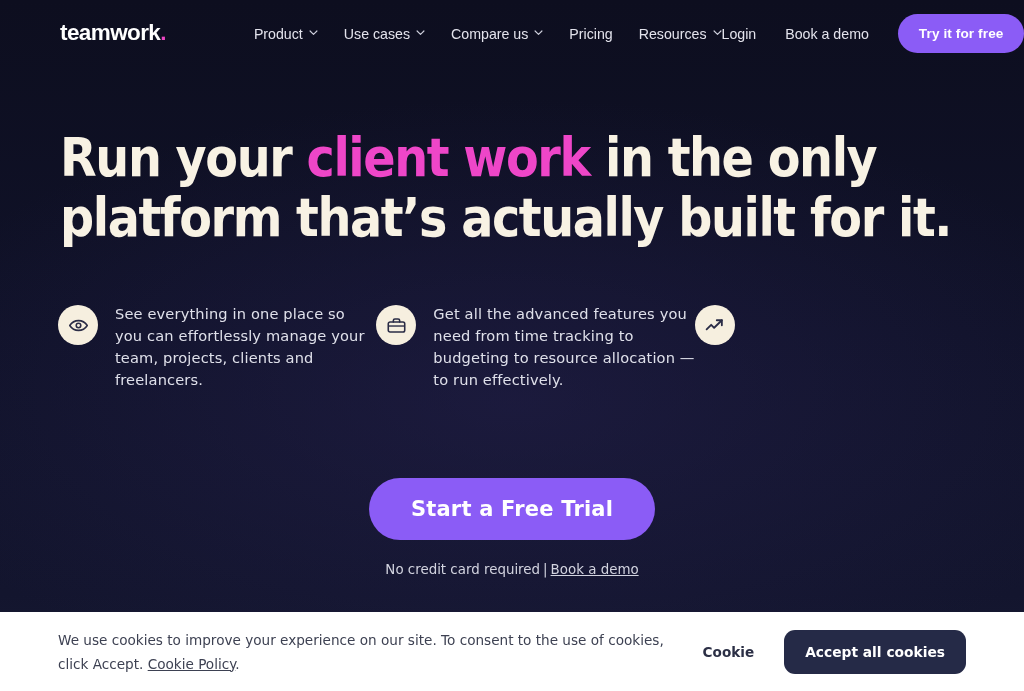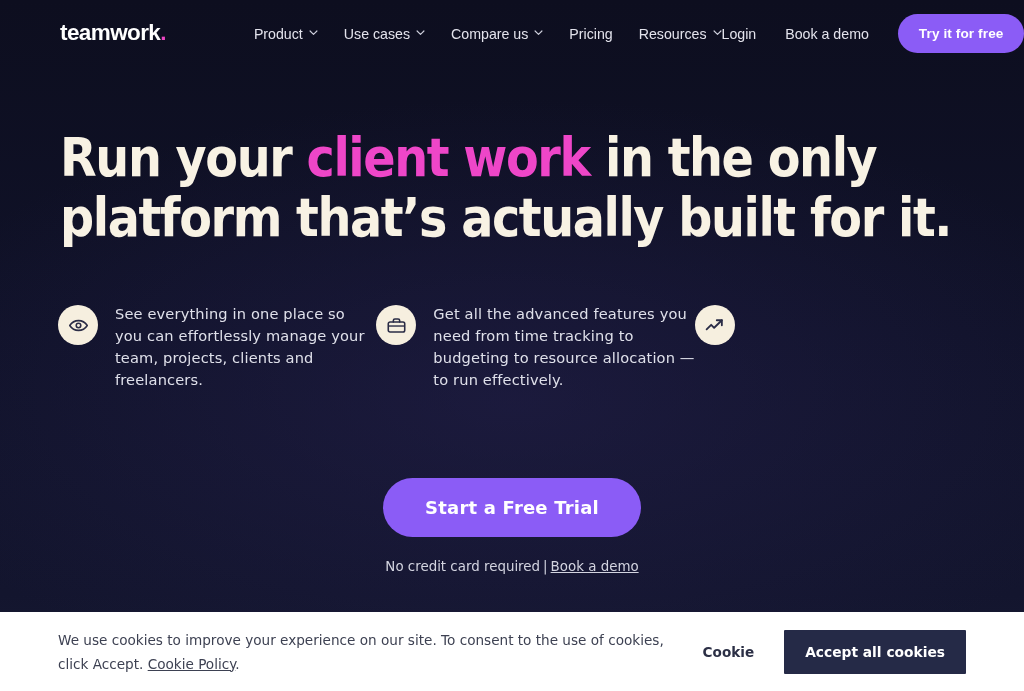--- a/index.html
+++ b/index.html
@@ -162,21 +162,21 @@
     top: 478px;
     left: 0; right: 0;
     text-align: center;
   }
 
   .btn-trial {
     background: #8b5cf6;
     color: #ffffff;
     border: none;
     border-radius: 34px;
-    font-size: 18px;
+    font-size: 21px;
     font-weight: 700;
     padding: 19px 42px;
     cursor: pointer;
     font-family: "DejaVu Sans", sans-serif;
     letter-spacing: 0.2px;
   }
 
   .cta-sub {
     margin-top: 22px;
     font-size: 13.4px;
@@ -230,21 +230,21 @@
     color: #2b2f45;
     cursor: pointer;
     font-family: "DejaVu Sans", sans-serif;
     padding: 8px 4px;
   }
 
   .btn-accept {
     background: #252a47;
     color: #ffffff;
     border: none;
-    border-radius: 1px;
+    border-radius: 11px;
     font-size: 13.8px;
     font-weight: 700;
     padding: 14px 21px;
     cursor: pointer;
     font-family: "DejaVu Sans", sans-serif;
     white-space: nowrap;
   }
 </style>
 </head>
 <body>

